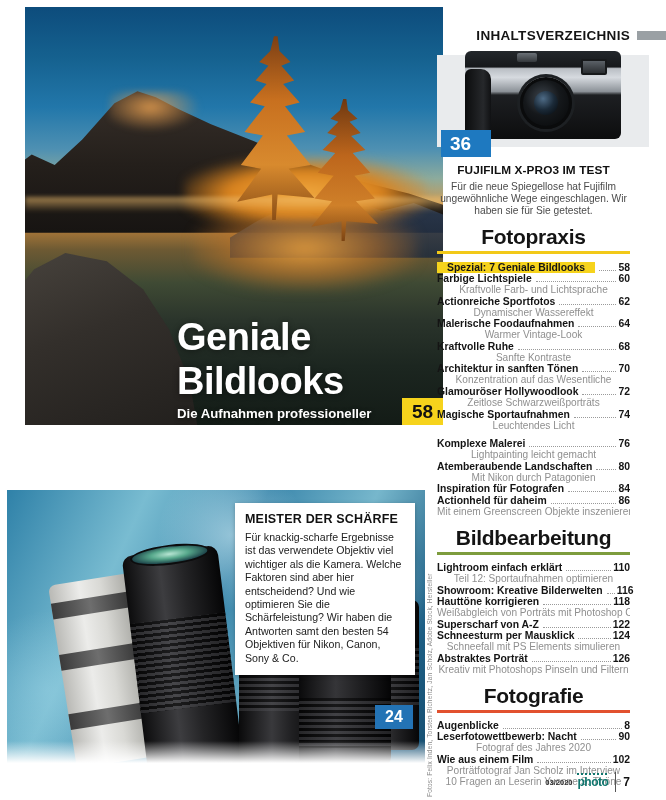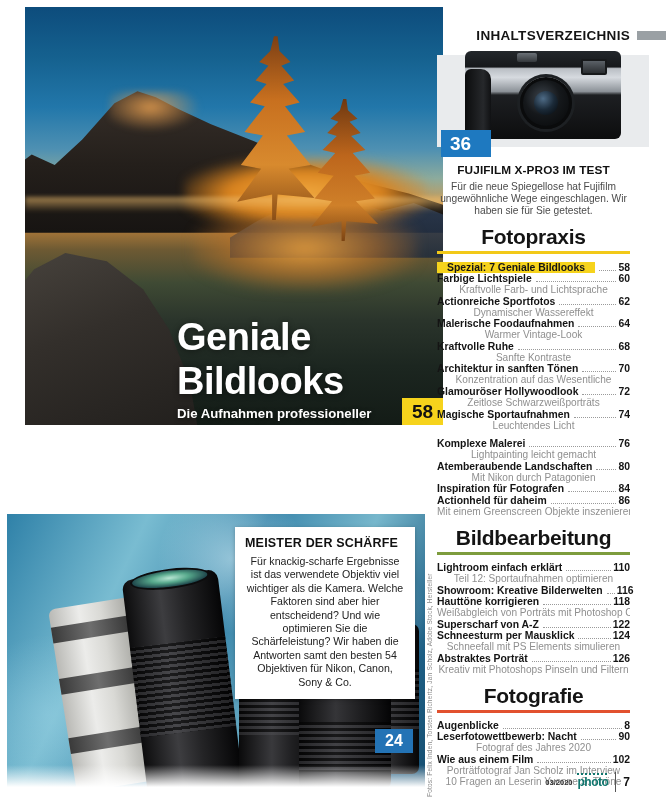--- a/index.html
+++ b/index.html
@@ -38,21 +38,21 @@
   .hero-title { position:absolute; left:152px; top:308px; width:260px; color:#fff;
     font-size:38px; line-height:44px; font-weight:bold; letter-spacing:-.5px;
     text-shadow:0 1px 6px rgba(0,0,0,.45); }
   .hero-desc { position:absolute; left:152px; top:398px; width:262px; color:#fff;
     font-size:13.2px; line-height:17.6px; font-weight:bold; text-shadow:0 1px 4px rgba(0,0,0,.5); }
   .badge { display:flex; align-items:center; justify-content:center; font-weight:bold; }
   .badge-58 { position:absolute; right:0; bottom:0; width:41px; height:27px;
     background:#f6d31c; color:#111; font-size:19px; }
 
   
-  .lenses { position:absolute; left:7px; top:514px; width:418px; height:277px; overflow:hidden;
+  .lenses { position:absolute; left:7px; top:490px; width:418px; height:277px; overflow:hidden;
     background:linear-gradient(115deg,#2f81a8 0%,#79bcd1 26%,#3a86ab 48%,#77b7cc 68%,#1d5e84 88%,#174e70 100%); }
   .bokeh { position:absolute; border-radius:50%; }
   .bk1 { left:150px; top:-30px; width:150px; height:150px; background:radial-gradient(circle,rgba(215,240,248,.55),rgba(215,240,248,0) 70%); }
   .bk2 { left:300px; top:40px; width:120px; height:120px; background:radial-gradient(circle,rgba(190,230,242,.45),rgba(190,230,242,0) 70%); }
   .bk3 { left:-40px; top:120px; width:160px; height:160px; background:radial-gradient(circle,rgba(160,215,232,.4),rgba(160,215,232,0) 70%); }
   .lens { position:absolute; border-radius:7px; }
   .lens .glass { position:absolute; left:8%; top:-6px; width:84%; height:20px; border-radius:50%;
     background:radial-gradient(ellipse at 50% 45%,#b9e6d4 0%,#57a98c 35%,#183b44 75%,#0b1d24 100%); border:2px solid #0c0c0d; }
   .lens-white { left:55px; top:88px; width:86px; height:185px; transform:rotate(-9deg);
     background:linear-gradient(90deg,#b9b9b5 0%,#ececea 35%,#d9d9d5 60%,#9e9e99 100%); }
@@ -67,21 +67,21 @@
     background:linear-gradient(90deg,#0a0a0b 0%,#353538 40%,#1c1c1e 70%,#040405 100%); }
   .lens-front .front-glass { position:absolute; left:10%; top:-8px; width:80%; height:26px; border-radius:50%;
     background:radial-gradient(ellipse at 50% 50%,#2c4452 0%,#101d26 55%,#05090c 100%); border:3px solid #0a0a0b; }
   .lens .rings { position:absolute; left:0; top:30%; width:100%; height:40%;
     background:repeating-linear-gradient(180deg,rgba(0,0,0,.55) 0 3px,rgba(90,90,95,.35) 3px 6px); }
   .lenses .fade-bottom { position:absolute; left:0; bottom:0; width:100%; height:26px;
     background:linear-gradient(180deg,rgba(255,255,255,0),#ffffff 85%); }
   .info-box { position:absolute; right:10px; top:13px; width:180px; background:#fff;
     padding:9px 10px 10px; box-shadow:0 1px 4px rgba(0,0,0,.25); }
   .info-box h3 { font-size:12.5px; font-weight:bold; color:#111; letter-spacing:.2px; margin-bottom:5px; }
-  .info-box p { font-size:10.6px; line-height:13.4px; color:#222;text-align:center; }
+  .info-box p { font-size:10.6px; line-height:13.4px; color:#222; }
   .badge-24 { position:absolute; left:368px; top:215px; width:38px; height:24px;
     background:#2373b5; color:#fff; font-size:16px; }
   .credit { position:absolute; left:426px; top:585px; height:212px; width:9px;
     writing-mode:vertical-rl; transform:rotate(180deg); font-size:6.5px; color:#8a8a8a;
     letter-spacing:.2px; white-space:nowrap; }
 
   
   .col-right { position:absolute; left:437px; top:0; width:229px; height:800px;text-align:center; }
   .col-inner { width:193px; }
   .tv-header { position:relative; height:45px; }

